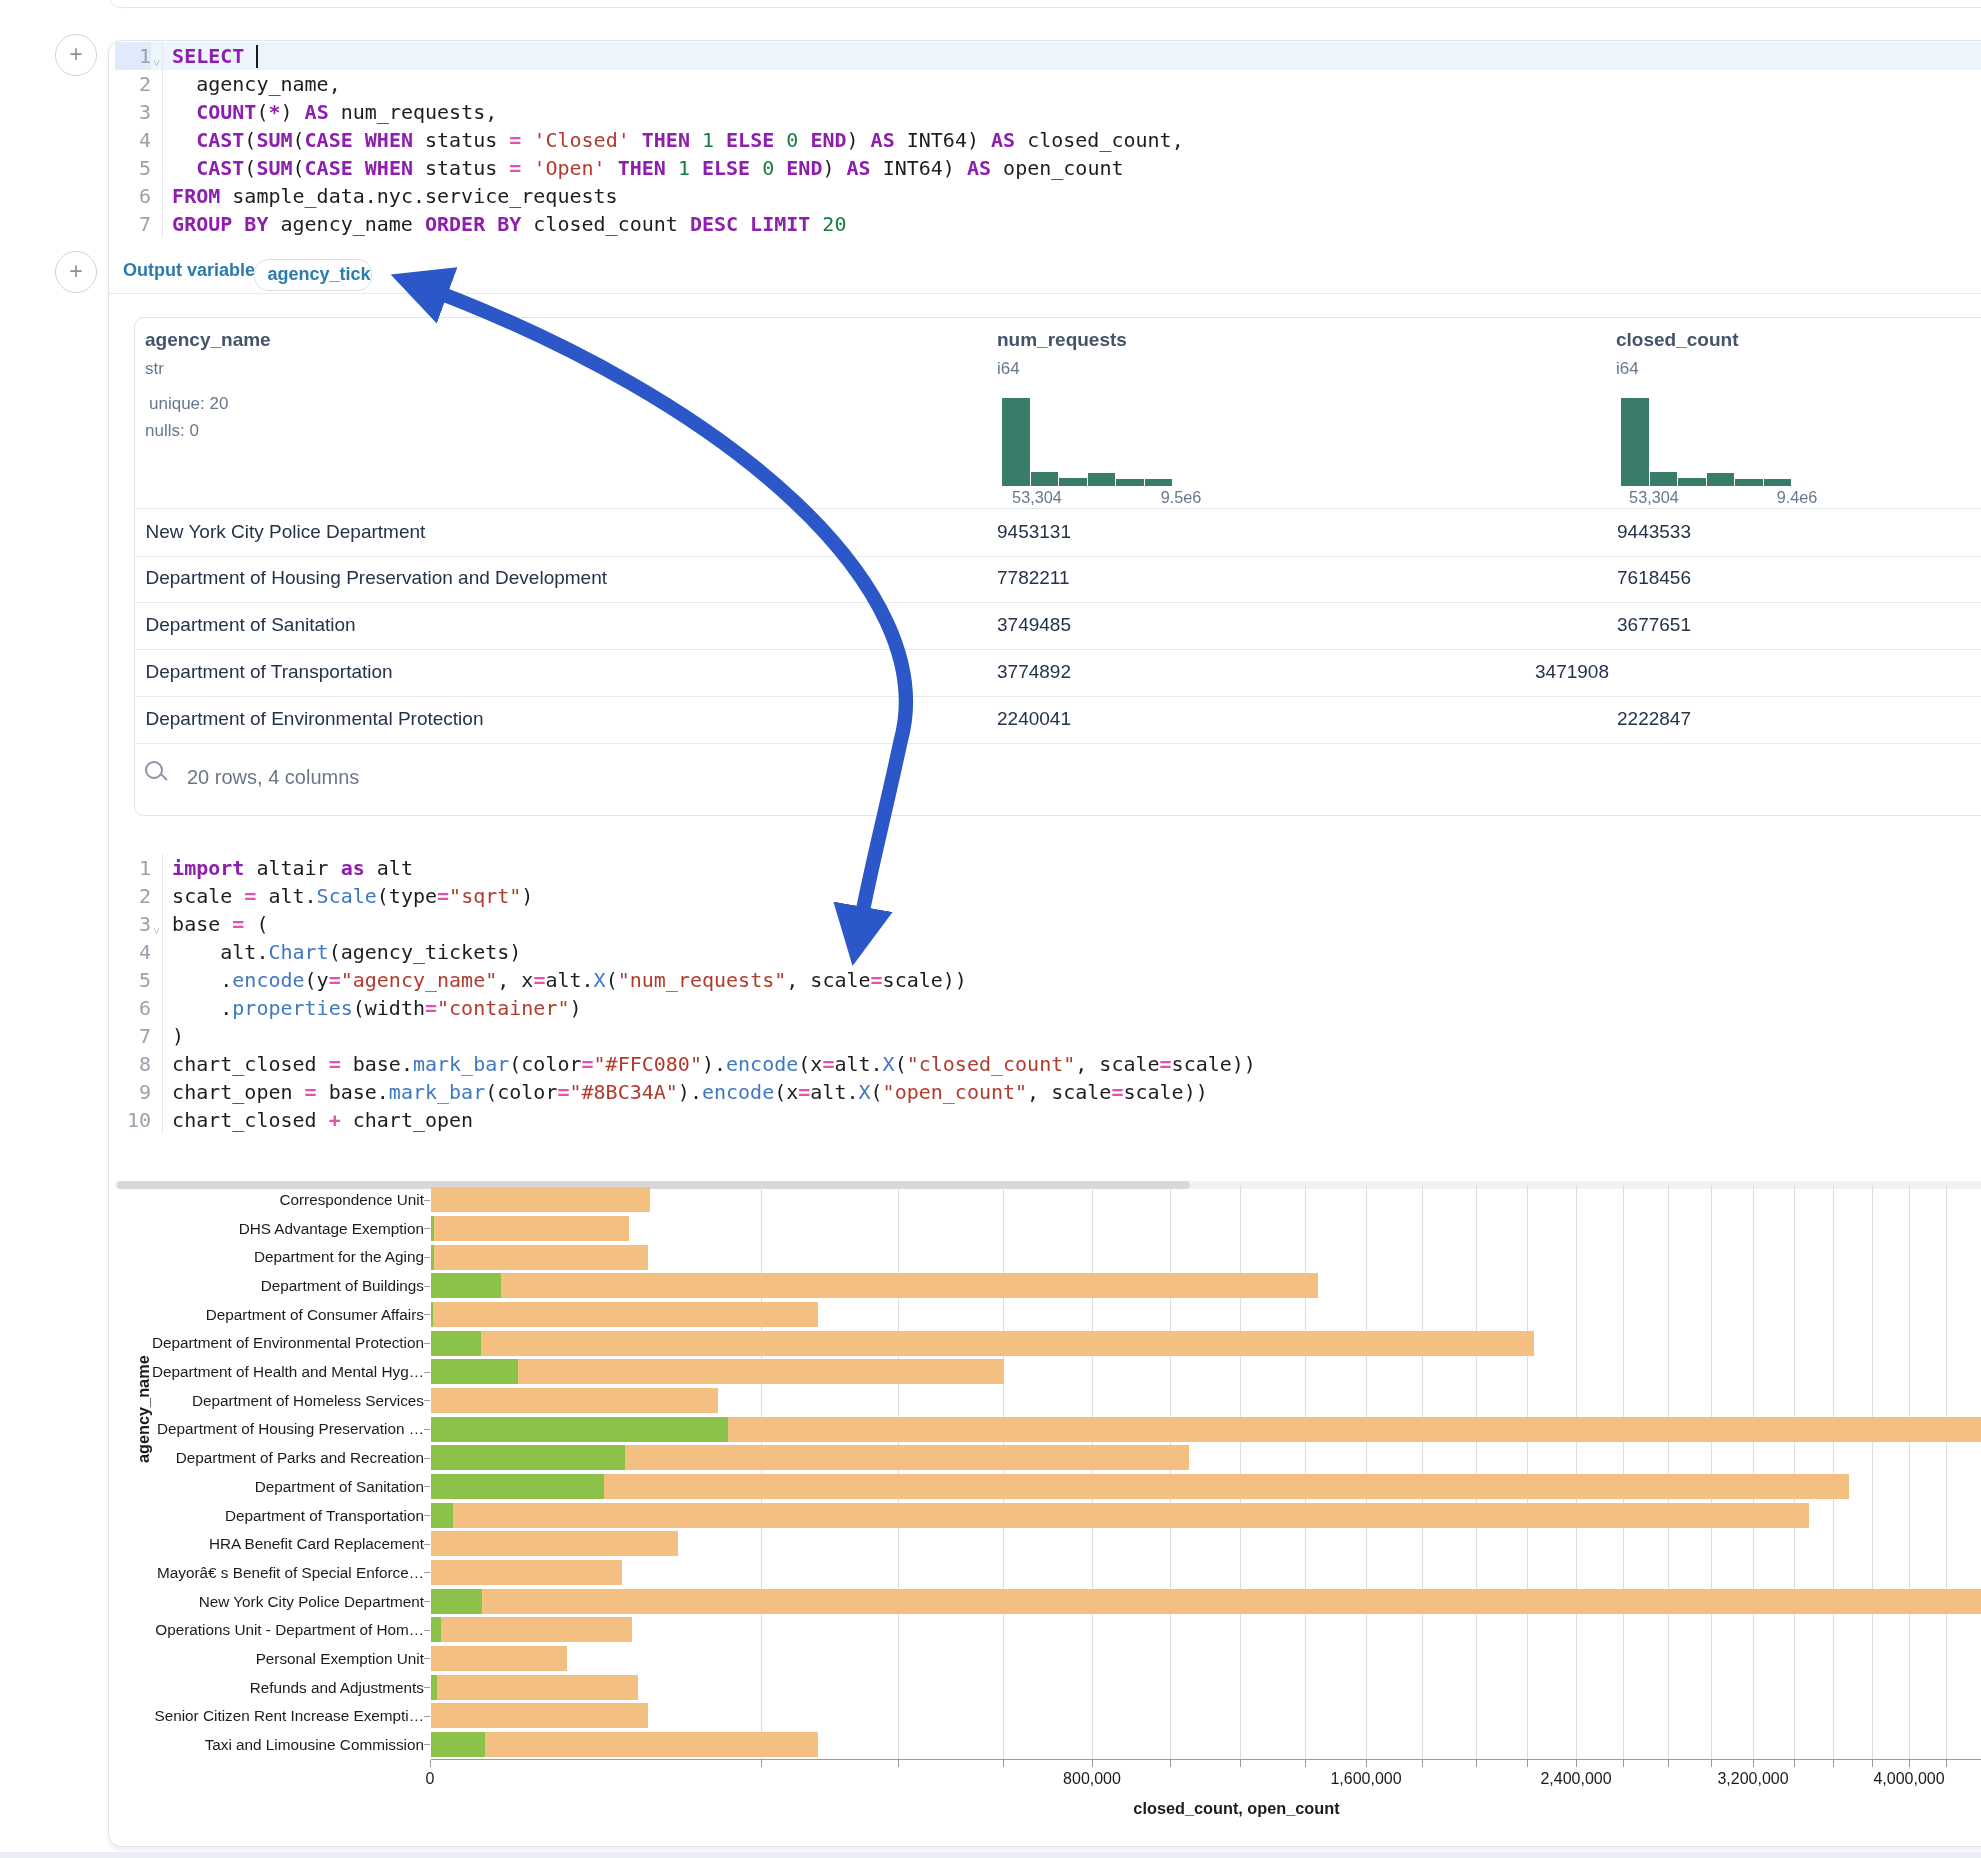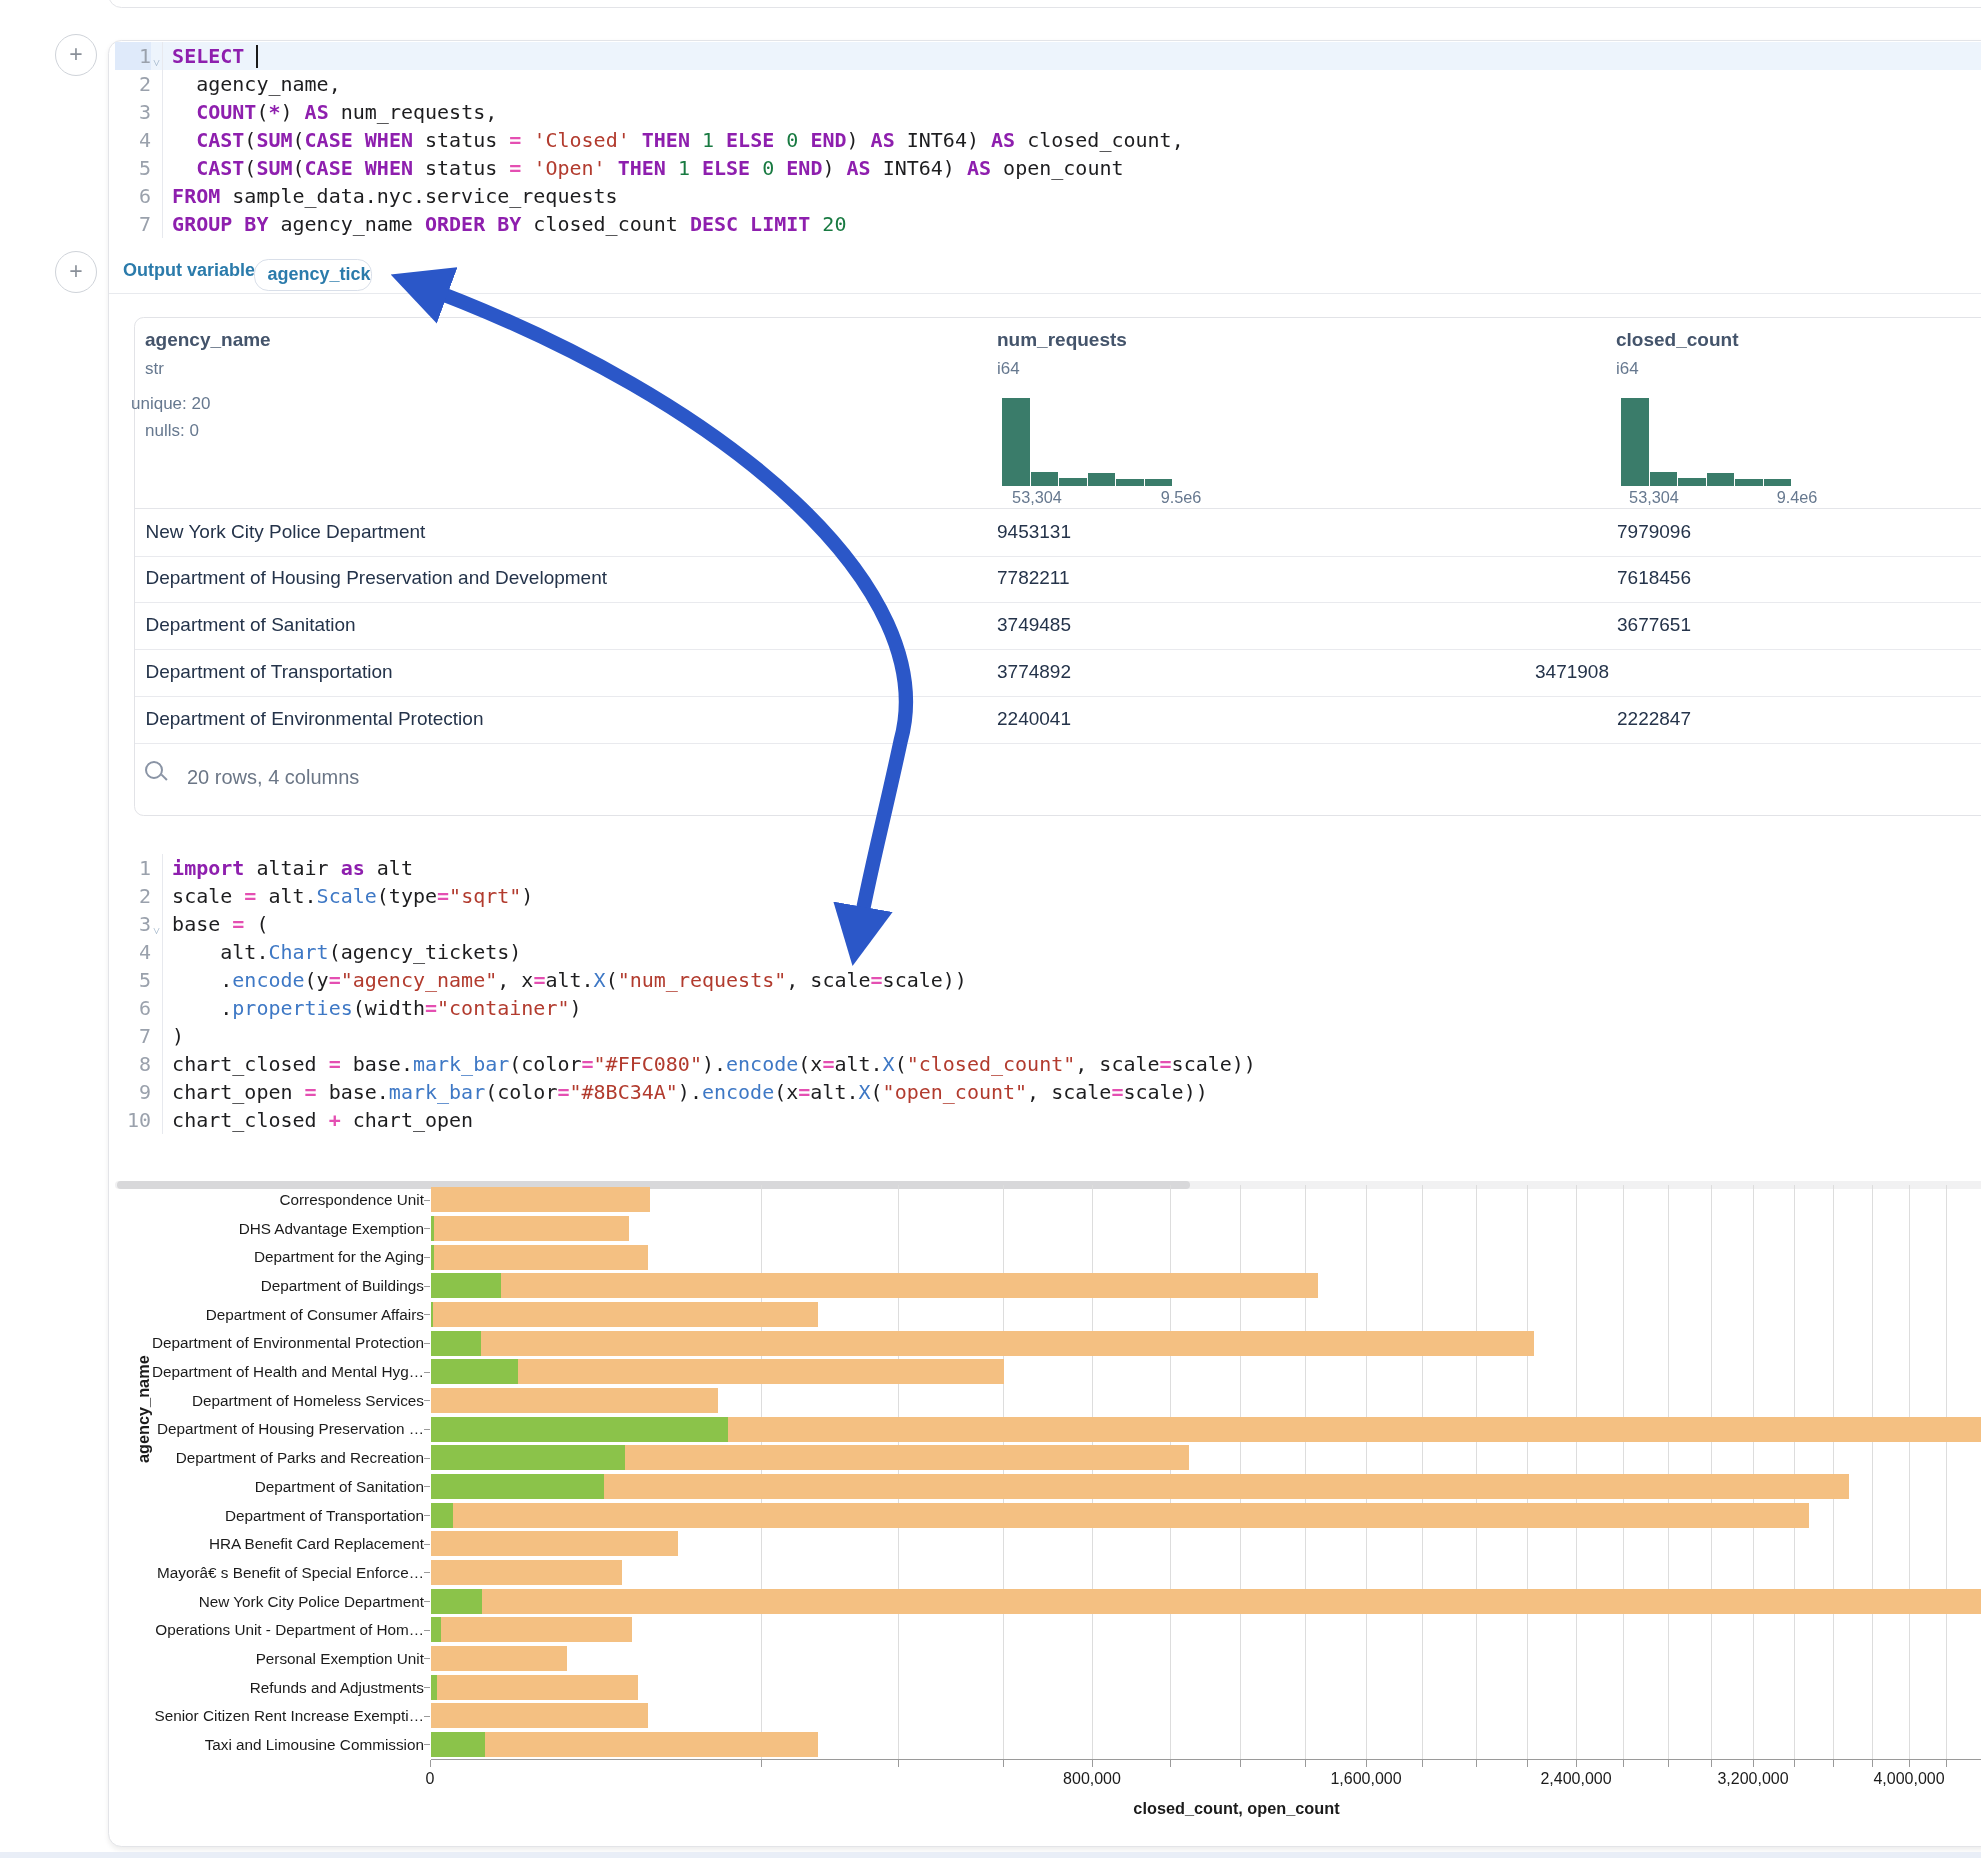--- a/index.html
+++ b/index.html
@@ -61,21 +61,21 @@
 <div style="position:absolute;left:123px;top:260px;font-size:18px;" class="uiblue">Output variable:</div>
 <div style="position:absolute;left:254px;top:259px;width:116px;height:30px;border:1.4px solid #d9dfe9;border-radius:14.3px;overflow:hidden;background:#fff;">
   <span class="uiblue" style="position:absolute;left:12.4px;top:3.8px;font-size:18px;white-space:nowrap;">agency_tickets</span>
 </div>
 <div style="position:absolute;left:109px;top:293px;width:1901px;height:1px;background:#e8eaee;"></div>
 
 <div class="card" style="left:134px;top:317px;width:1875px;height:497px;border-radius:9.6px;border-color:#e2e3e7;"></div>
 
 <div class="hdrname" style="left:145px;top:329px;">agency_name</div>
 <div class="hdrtype" style="left:145px;top:359px;">str</div>
-<div class="stat" style="left:131px;top:394px;">unique: 20</div>
+<div class="stat" style="left:149px;top:394px;">unique: 20</div>
 <div class="stat" style="left:145px;top:421px;">nulls: 0</div>
 
 <div class="hdrname" style="left:997px;top:329px;">num_requests</div>
 <div class="hdrtype" style="left:997px;top:359px;">i64</div>
 <div class="hist" style="left:1002px;top:398px;" id="hist1">
       <div style="height: 88px;"></div>
       <div style="height: 14.3px;"></div>
       <div style="height: 7.6px;"></div>
       <div style="height: 13.4px;"></div>
       <div style="height: 6.7px;"></div>
@@ -95,21 +95,21 @@
       <div style="height: 6.7px;"></div>
     </div>
 <div class="histlab" style="left:1654px;top:488px;">53,304</div>
 <div class="histlab" style="left:1797px;top:488px;">9.4e6</div>
 
 <div style="position:absolute;left:135px;top:508px;width:1874px;height:1px;background:#e4e5e9;"></div>
 <div id="table-rows">
       <div class="trow" style="top: 509px;">
         <span style="left: 10.5px;">New York City Police Department</span>
         <span style="left: 862px;">9453131</span>
-        <span style="left: 1482px;">7979096</span>
+        <span style="left: 1482px;">9443533</span>
       </div>
       <div class="trow" style="top: 555px;">
         <span style="left: 10.5px;">Department of Housing Preservation and Development</span>
         <span style="left: 862px;">7782211</span>
         <span style="left: 1482px;">7618456</span>
       </div>
       <div class="trow" style="top: 602px;">
         <span style="left: 10.5px;">Department of Sanitation</span>
         <span style="left: 862px;">3749485</span>
         <span style="left: 1482px;">3677651</span>

